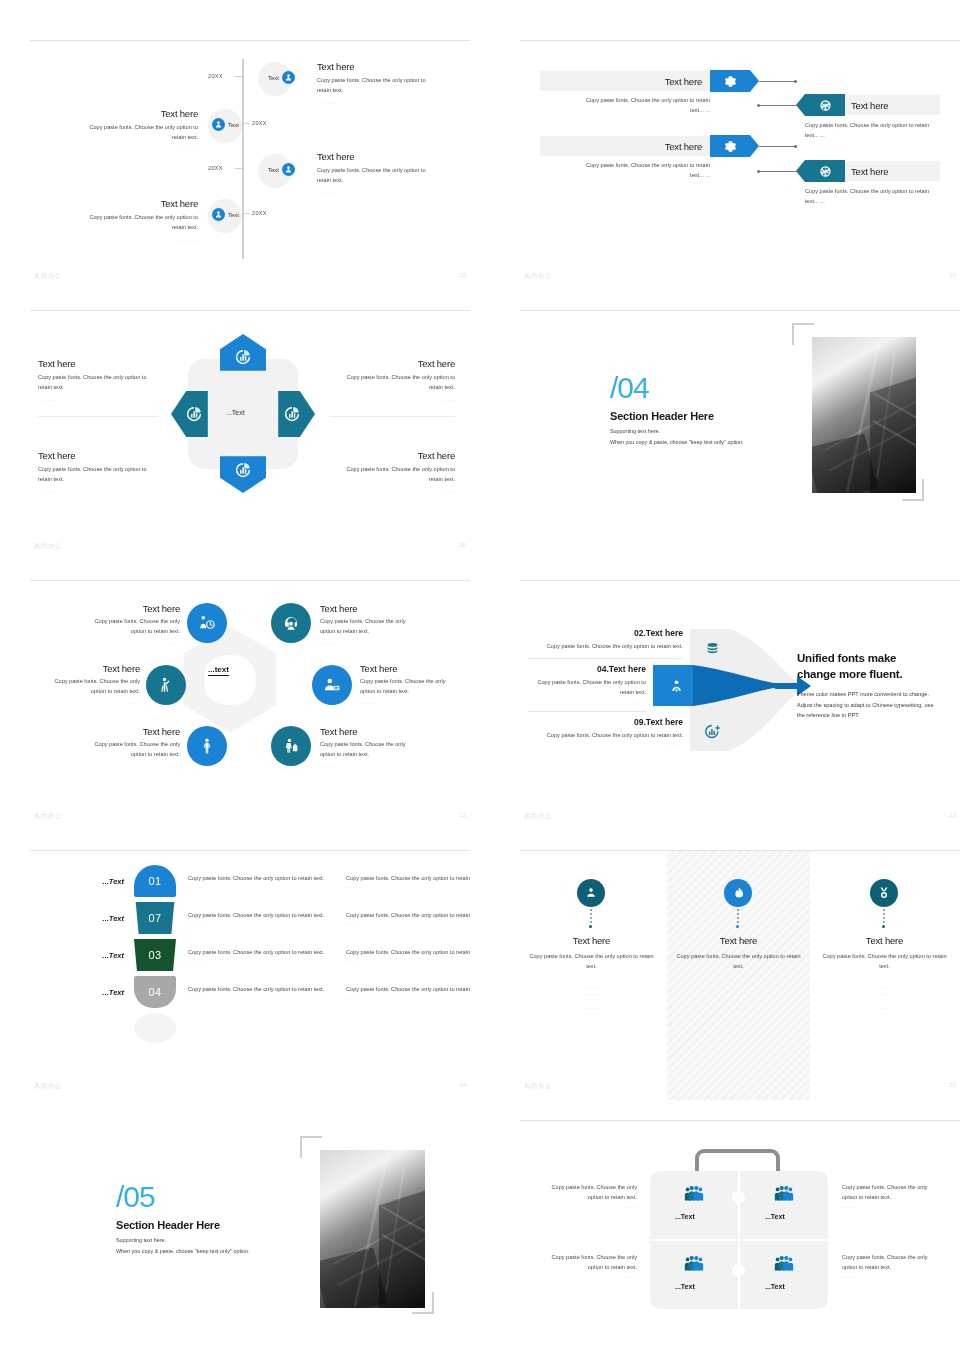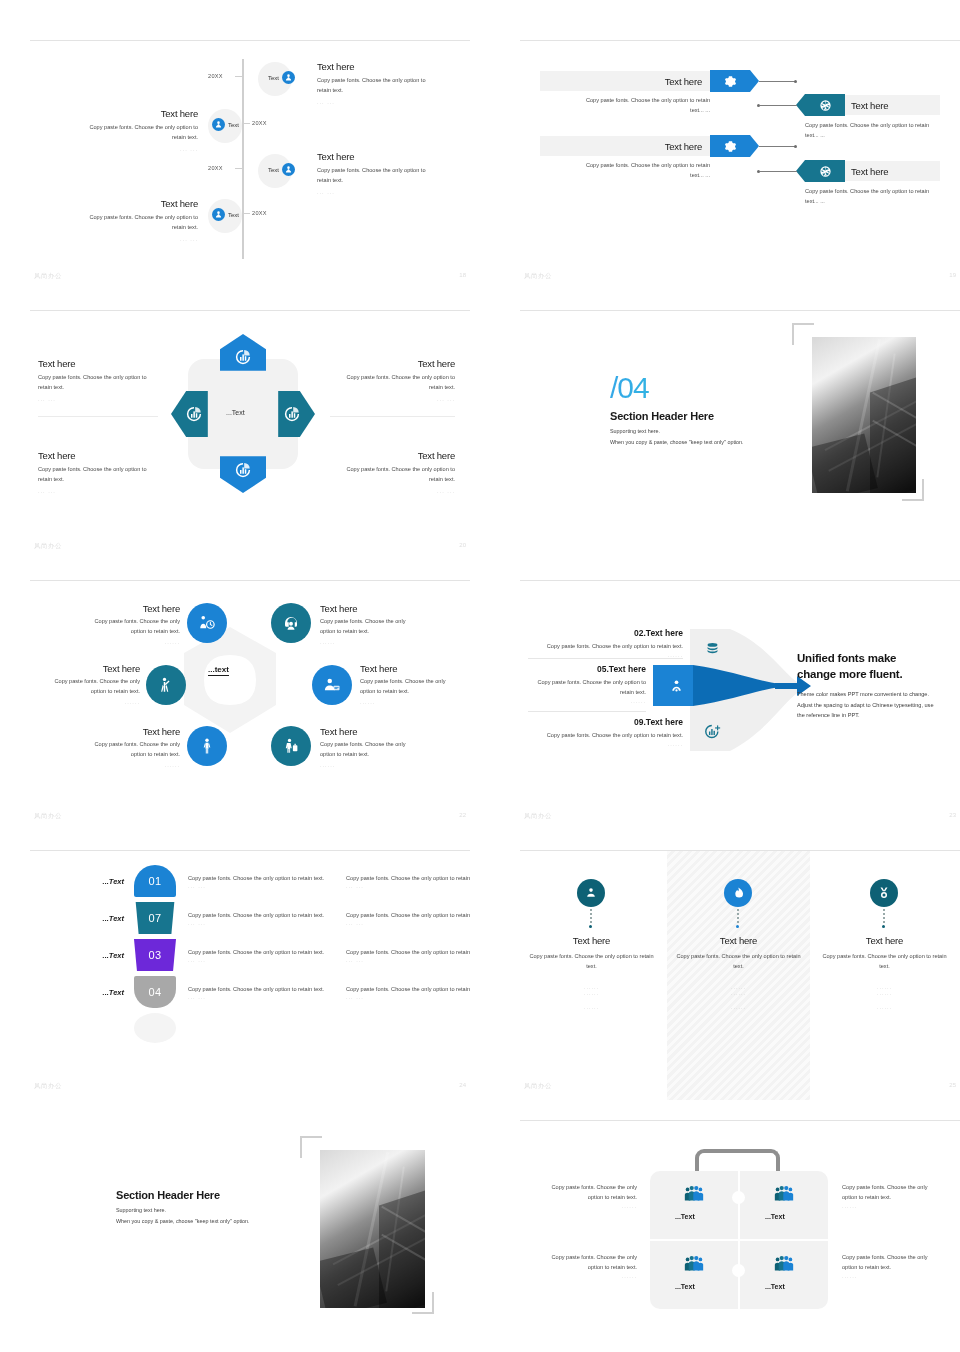--- a/index.html
+++ b/index.html
@@ -586,21 +586,21 @@
     </div>
 
     <div style="position:absolute; left:8px; top:47px; width:155px;" class="ta-r">
       <div class="s23-num">02.Text here</div>
       <div class="body-t" style="margin-top:4px;">Copy paste fonts. Choose the only option to retain text.</div>
       <div class="dots">......</div>
     </div>
     <div class="s23-hr" style="left:8px; top:77px; width:155px;"></div>
 
     <div style="position:absolute; left:8px; top:83px; width:118px;" class="ta-r">
-      <div class="s23-num">05.Text here</div>
+      <div class="s23-num">04.Text here</div>
       <div class="body-t" style="margin-top:4px;">Copy paste fonts. Choose the only option to</div>
       <div class="body-t">retain text.</div>
       <div class="dots">......</div>
     </div>
     <div class="s23-hr" style="left:8px; top:130px; width:118px;"></div>
 
     <div style="position:absolute; left:8px; top:136px; width:155px;" class="ta-r">
       <div class="s23-num">09.Text here</div>
       <div class="body-t" style="margin-top:4px;">Copy paste fonts. Choose the only option to retain text.</div>
       <div class="dots">......</div>
@@ -644,21 +644,21 @@
         <span class="dots" style="display:block;">... ...</span>
       </span>
       <span style="margin-left:10px; width:148px;">
         <span class="s24-txt" style="display:block;">Copy paste fonts. Choose the only option to retain text.</span>
         <span class="dots" style="display:block;">... ...</span>
       </span>
     </div>
 
     <div class="s24-row" style="left:42px; top:88px;">
       <span class="s24-lab" style="width:52px; text-align:right;">...Text</span>
-      <span class="s24-badge" style="margin-left:10px; height:32px; background:#6d28d9; clip-path:polygon(0 0,100% 0,93% 100%,7% 100%);">03</span>
+      <span class="s24-badge" style="margin-left:10px; height:32px; background:#14532d; clip-path:polygon(0 0,100% 0,93% 100%,7% 100%);">03</span>
       <span style="margin-left:12px; width:148px;">
         <span class="s24-txt" style="display:block;">Copy paste fonts. Choose the only option to retain text.</span>
         <span class="dots" style="display:block;">... ...</span>
       </span>
       <span style="margin-left:10px; width:148px;">
         <span class="s24-txt" style="display:block;">Copy paste fonts. Choose the only option to retain text.</span>
         <span class="dots" style="display:block;">... ...</span>
       </span>
     </div>
 
@@ -741,20 +741,21 @@
     <div class="slide-foot">
       <span class="foot-logo">风尚办公</span>
       <span class="foot-page">25</span>
     </div>
   </div>
 
   <div class="slide" style="border-top:none;">
     <div class="wm" style="left:0px; top:30px;"></div>
 
     <div style="position:absolute; left:86px; top:62px; width:215px;">
+      <div class="sec-num">/05</div>
       <div class="sec-h">Section Header Here</div>
       <div class="sec-s1">Supporting text here.</div>
       <div class="sec-s2">When you copy &amp; paste, choose "keep text only" option.</div>
     </div>
 
     <div class="brk tl" style="left:270px; top:16px;"></div>
     <div class="brk br" style="left:382px; top:172px;"></div>
     <div class="ph-img" style="left:290px; top:30px; width:105px; height:158px;">
       <div class="g1" style="left:48%; top:0; width:3px; height:100%; transform:rotate(12deg);"></div>
       <div class="g2" style="left:6%; top:54%; width:115%; height:2px; transform:rotate(-28deg);"></div>

